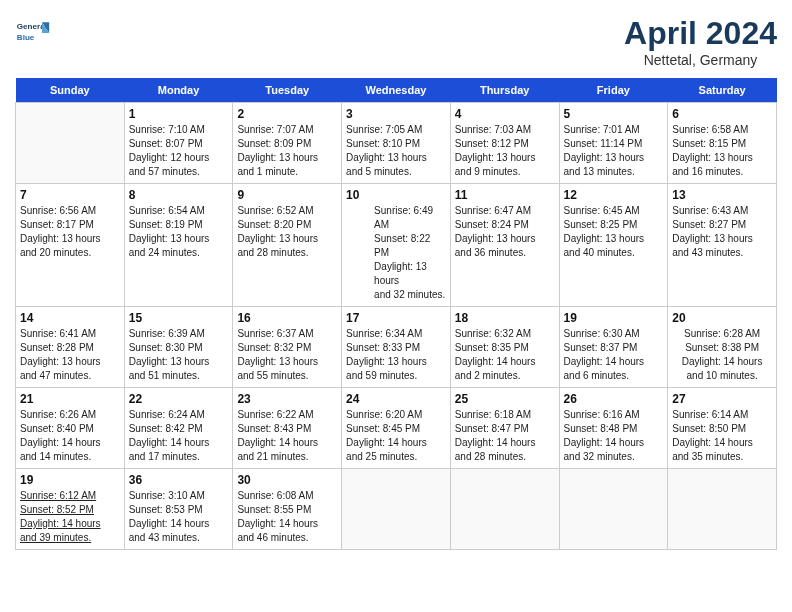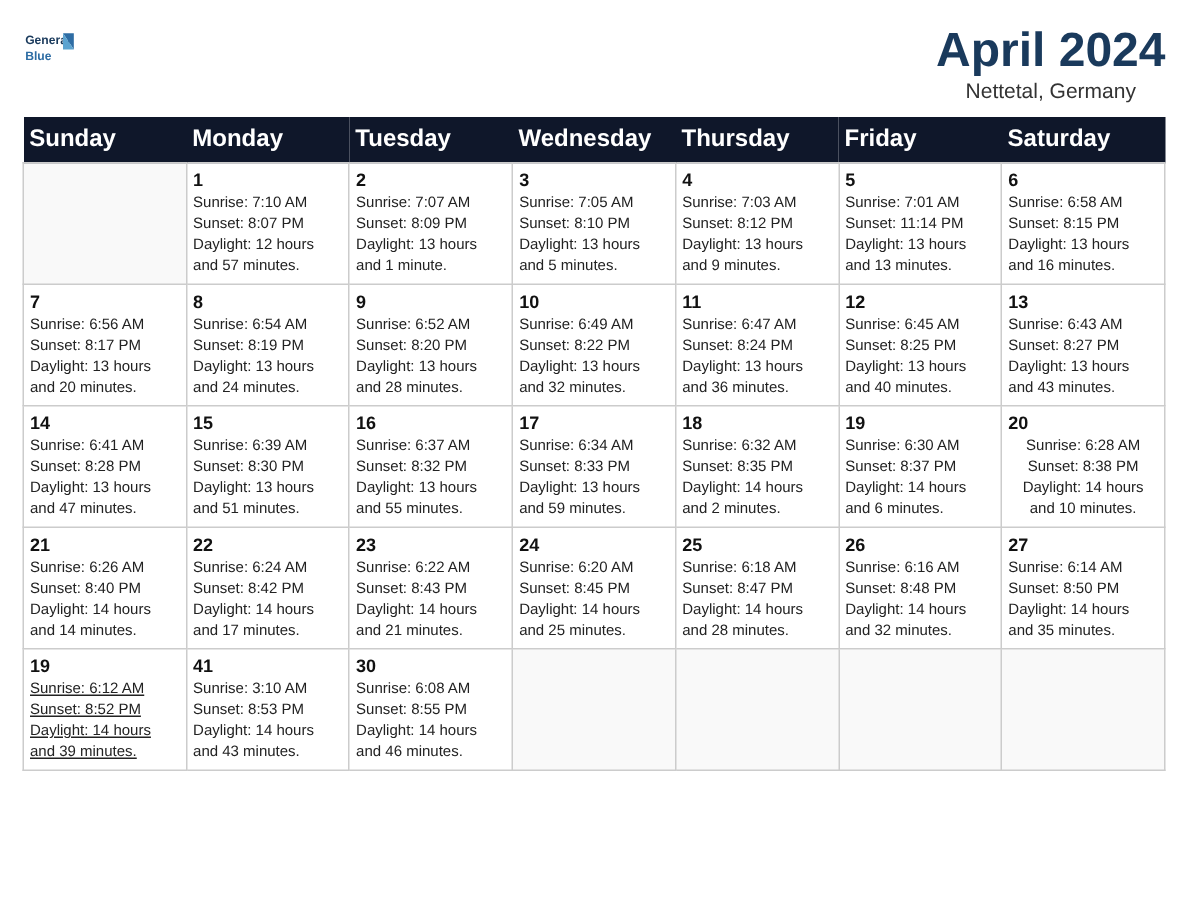--- a/index.html
+++ b/index.html
@@ -42,25 +42,25 @@
     .location {
       font-size: 14px;
       color: #333;
     }
     .calendar {
       width: 100%;
       border-collapse: collapse;
       font-size: 11px;
     }
     .calendar th {
-      background: #0f172a;
+      background: #1d4ed8;
       color: #fff;
       padding: 6px 4px;
-      text-align: left;
-      font-size: 16px;
+      text-align: center;
+      font-size: 11px;
       font-weight: bold;
     }
     .calendar td {
       border: 1px solid #ccc;
       vertical-align: top;
       padding: 4px;
       width: calc(100% / 7);
       height: 80px;
       background: #fff;
     }
@@ -177,21 +177,21 @@
           </td>
           <td>
             <span class="day-num">9</span>
             <div class="day-info" style="white-space: pre-line;">Sunrise: 6:52 AM
 Sunset: 8:20 PM
 Daylight: 13 hours
 and 28 minutes.</div>
           </td>
           <td>
             <span class="day-num">10</span>
-            <div class="day-info" style="white-space: pre-line;">Sunrise: 6:49 AM
+            <div class="day-info" style="white-space: pre-line; margin-left: 28px;">Sunrise: 6:49 AM
 Sunset: 8:22 PM
 Daylight: 13 hours
 and 32 minutes.</div>
           </td>
           <td>
             <span class="day-num">11</span>
             <div class="day-info" style="white-space: pre-line;">Sunrise: 6:47 AM
 Sunset: 8:24 PM
 Daylight: 13 hours
 and 36 minutes.</div>
@@ -315,21 +315,21 @@
         </tr>
         <tr>
           <td>
             <span class="day-num">19</span>
             <div class="day-info" style="white-space: pre-line; text-decoration: underline;">Sunrise: 6:12 AM
 Sunset: 8:52 PM
 Daylight: 14 hours
 and 39 minutes.</div>
           </td>
           <td>
-            <span class="day-num">41</span>
+            <span class="day-num">36</span>
             <div class="day-info" style="white-space: pre-line;">Sunrise: 3:10 AM
 Sunset: 8:53 PM
 Daylight: 14 hours
 and 43 minutes.</div>
           </td>
           <td>
             <span class="day-num">30</span>
             <div class="day-info" style="white-space: pre-line;">Sunrise: 6:08 AM
 Sunset: 8:55 PM
 Daylight: 14 hours

